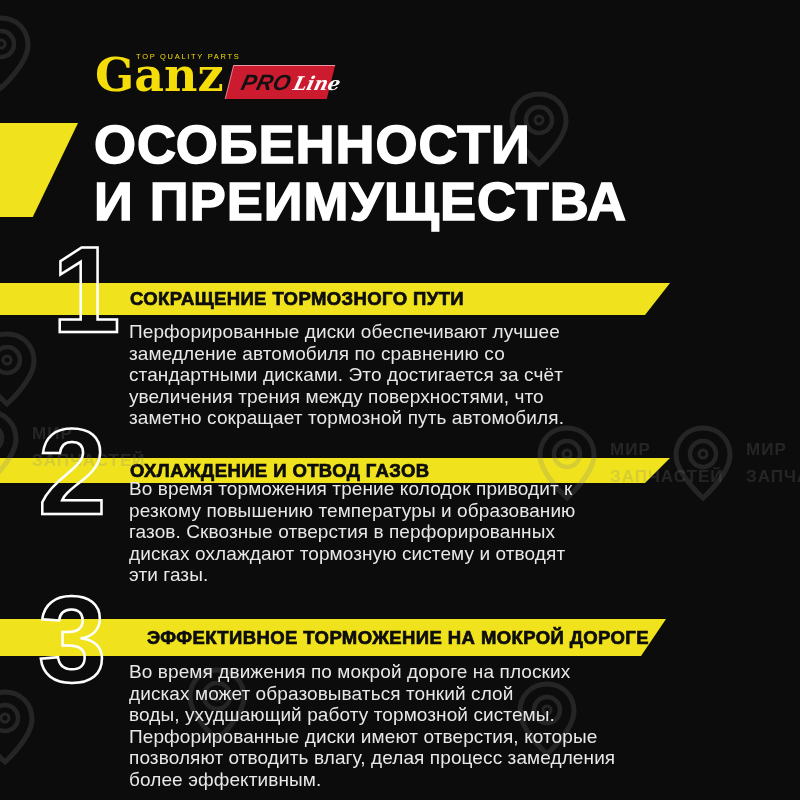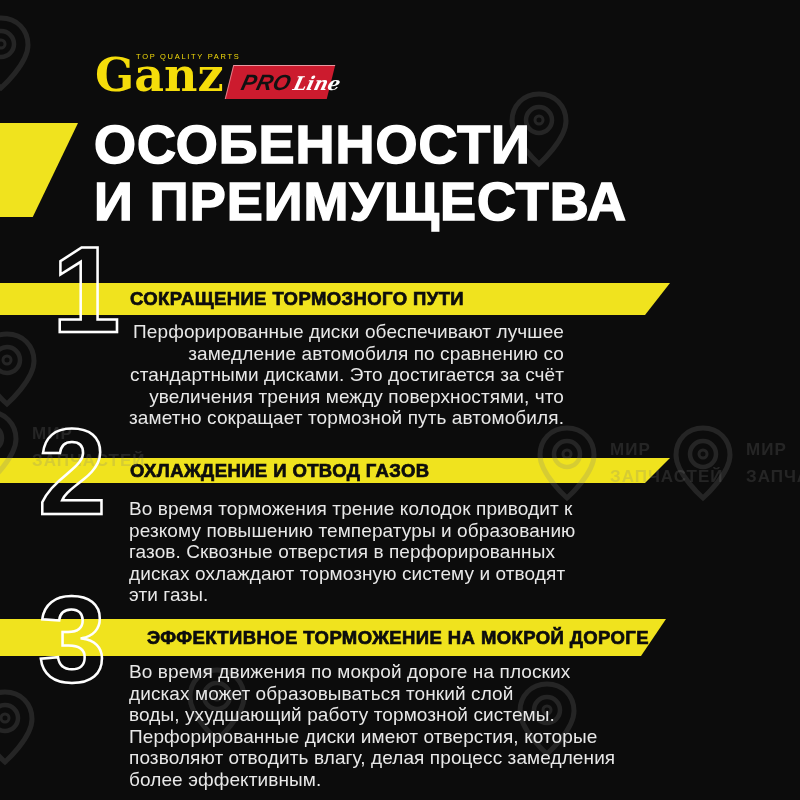--- a/index.html
+++ b/index.html
@@ -51,22 +51,22 @@
     display:flex;align-items:center;clip-path:polygon(0 0,100% 0,calc(100% - 25px) 100%,0 100%);}
   .s1 .banner{top:283px;width:670px;height:32px;}
   .s2 .banner{top:458px;width:670px;height:25px;}
   .s3 .banner{top:619px;width:666px;height:37px;justify-content:center;}
   .banner h2{font-size:18.5px;font-weight:bold;letter-spacing:.4px;color:var(--ink);
     padding-left:130px;-webkit-text-stroke:.7px var(--ink);white-space:nowrap;}
 
   
   .body{position:absolute;left:129px;z-index:4;color:var(--body_text);
     font-size:19px;line-height:21.5px;white-space:pre-line;letter-spacing:.1px;}
-  .s1 .body{top:321px;text-align:right;}
-  .s2 .body{top:498px;}
+  .s1 .body{top:321px;}
+  .s2 .body{top:478px;}
   .s3 .body{top:661px;}
 </style>
 </head>
 <body>
 
 <div class="canvas">
   <div class="wm-layer" id="wm-layer">
   <div class="wm" style="left: -30px; top: 14px;">
     <span>
       <svg width="62" height="78" viewBox="0 0 62 78" aria-hidden="true">

